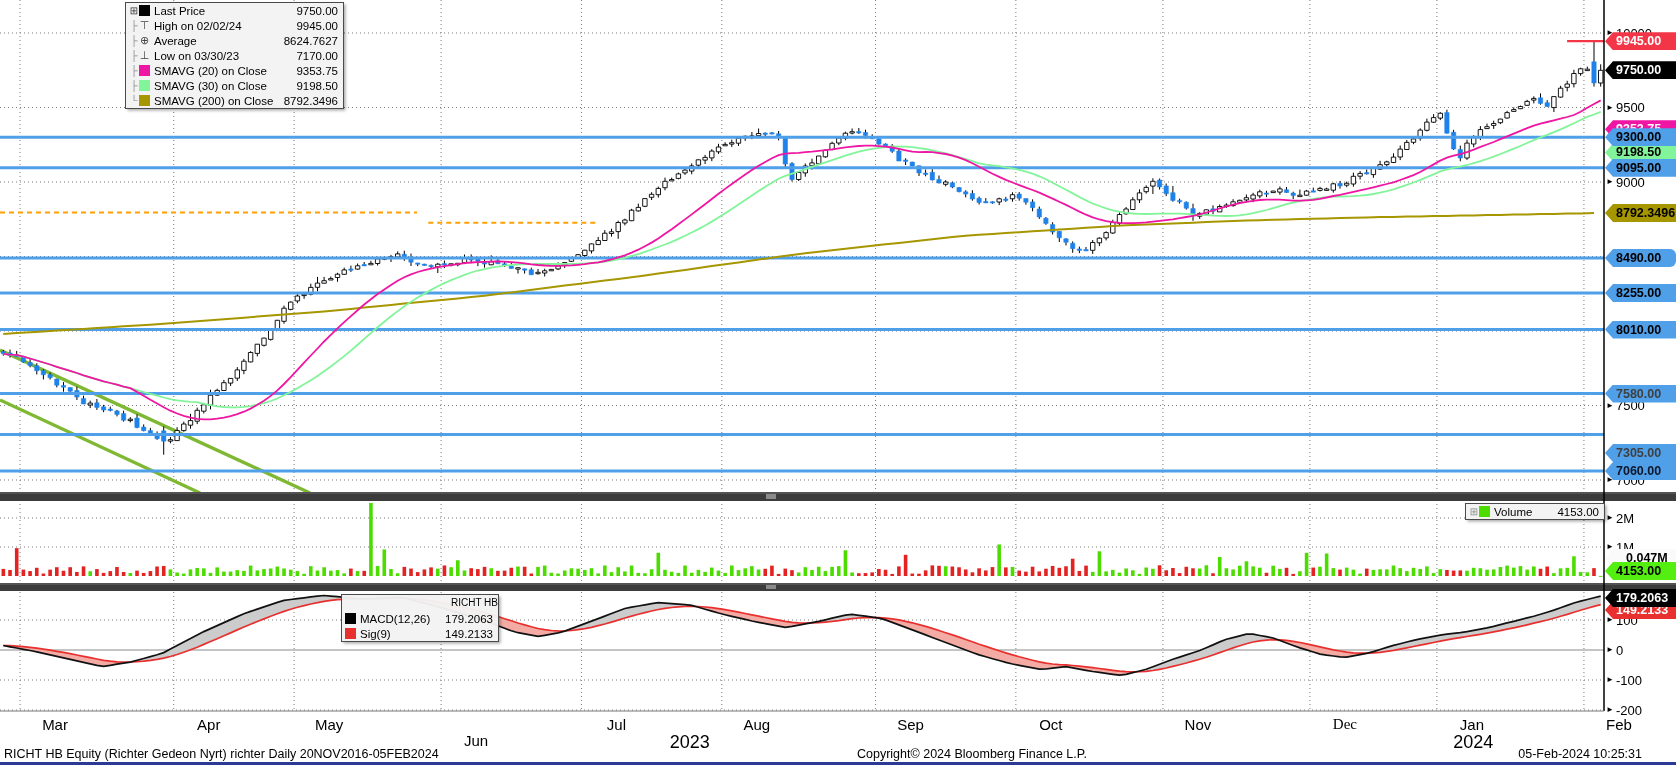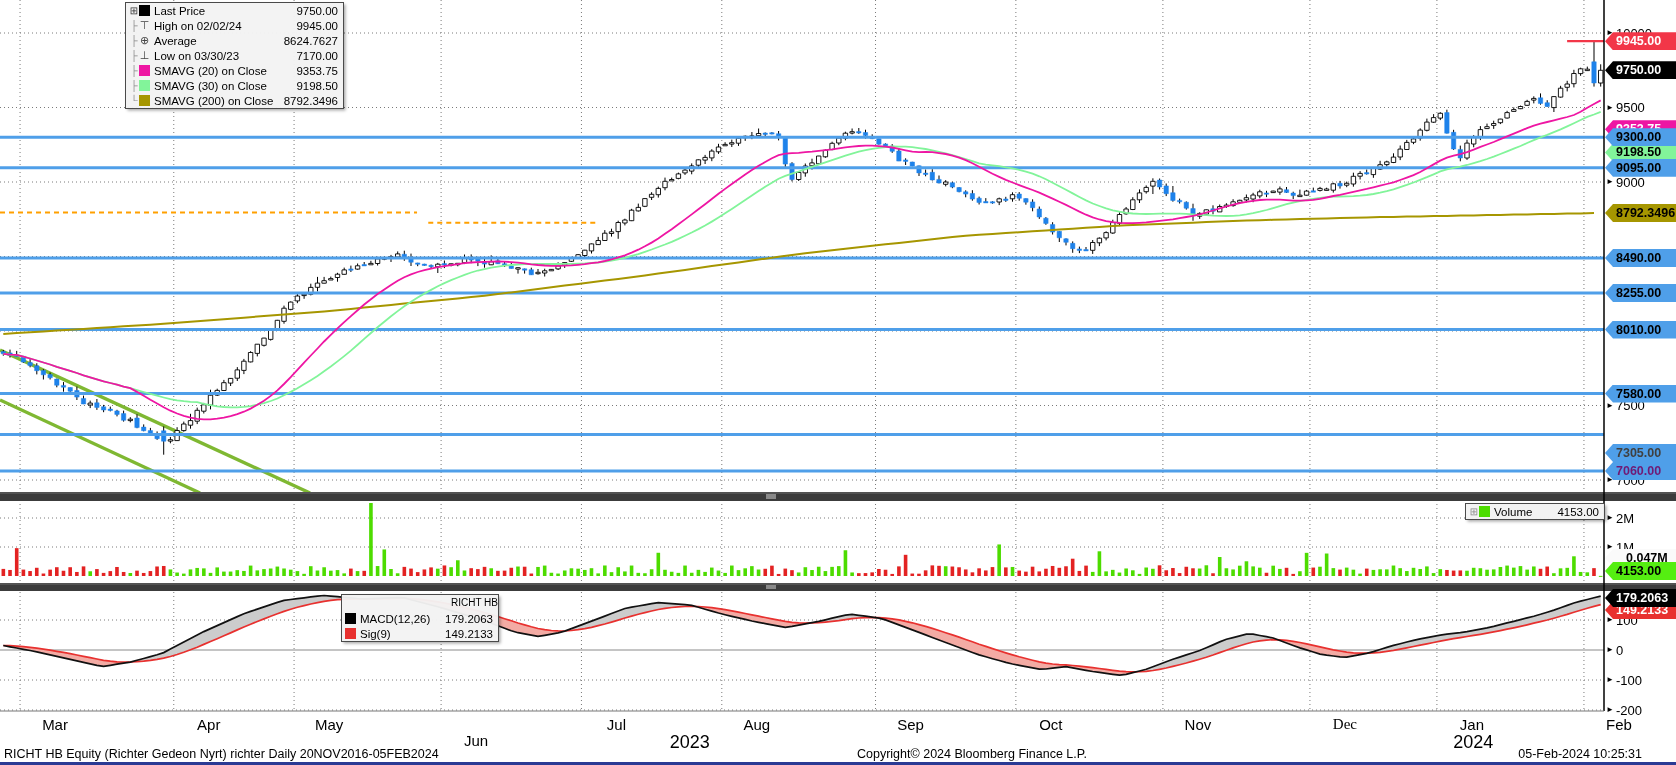--- a/index.html
+++ b/index.html
@@ -502,26 +502,26 @@
       <div class="year-label" style="left: 1441.27px; top: 732px;">2024</div>
     </div>
   <div id="badges-layer">
       <div class="badge" style="background: rgb(242, 54, 72); color: rgb(255, 255, 255); top: 32.195px;">9945.00</div>
       <div class="badge" style="background: rgb(0, 0, 0); color: rgb(255, 255, 255); top: 61.25px;">9750.00</div>
       <div class="badge" style="background: rgb(238, 22, 163); color: rgb(255, 255, 255); top: 120.291px;">9353.75</div>
       <div class="badge" style="background: rgb(130, 244, 154); color: rgb(0, 0, 0); top: 143.423px;">9198.50</div>
       <div class="badge" style="background: rgb(79, 159, 233); color: rgb(0, 0, 0); top: 128.3px;">9300.00</div>
       <div class="badge" style="background: rgb(79, 159, 233); color: rgb(0, 0, 0); top: 158.845px;">9095.00</div>
       <div class="badge" style="background: rgb(166, 150, 0); color: rgb(0, 0, 0); top: 203.94px;">8792.3496</div>
-      <div class="badge" style="background: rgb(79, 159, 233); color: rgb(0, 0, 0); top: 248.99px;">8490.00</div>
+      <div class="badge" style="background: rgb(79, 159, 233); color: rgb(0, 0, 0); top: 248.99px; border-radius: 6px;">8490.00</div>
       <div class="badge" style="background: rgb(79, 159, 233); color: rgb(0, 0, 0); top: 284.005px;">8255.00</div>
       <div class="badge" style="background: rgb(79, 159, 233); color: rgb(0, 0, 0); top: 320.51px;">8010.00</div>
-      <div class="badge" style="background: rgb(79, 159, 233); color: #000000; top: 384.58px;">7580.00</div>
+      <div class="badge" style="background: rgb(79, 159, 233); color: #404040; top: 384.58px;">7580.00</div>
       <div class="badge" style="background: rgb(79, 159, 233); color: #404040; top: 444px;">7305.00</div>
-      <div class="badge" style="background: rgb(79, 159, 233); color: #701a75; top: 462.06px;">7060.00</div>
+      <div class="badge" style="background: rgb(79, 159, 233); color: #0f172a; top: 462.06px;">7060.00</div>
       <div class="badge" style="background: rgb(250, 250, 250); color: rgb(0, 0, 0); top: 549px; padding-left: 21px;">0.047M</div>
       <div class="badge" style="background: rgb(85, 238, 17); color: rgb(0, 0, 0); top: 562px;">4153.00</div>
       <div class="badge" style="background: rgb(232, 49, 47); color: rgb(255, 255, 255); top: 601px;">149.2133</div>
       <div class="badge" style="background: rgb(0, 0, 0); color: rgb(255, 255, 255); top: 589px;">179.2063</div>
     </div>
 
   <div class="status-bar">
     <span style="left:4px">RICHT HB Equity (Richter Gedeon Nyrt) richter  Daily 20NOV2016-05FEB2024</span>
     <span style="left:857px">Copyright© 2024 Bloomberg Finance L.P.</span>
     <span style="right:34px">05-Feb-2024 10:25:31</span>

